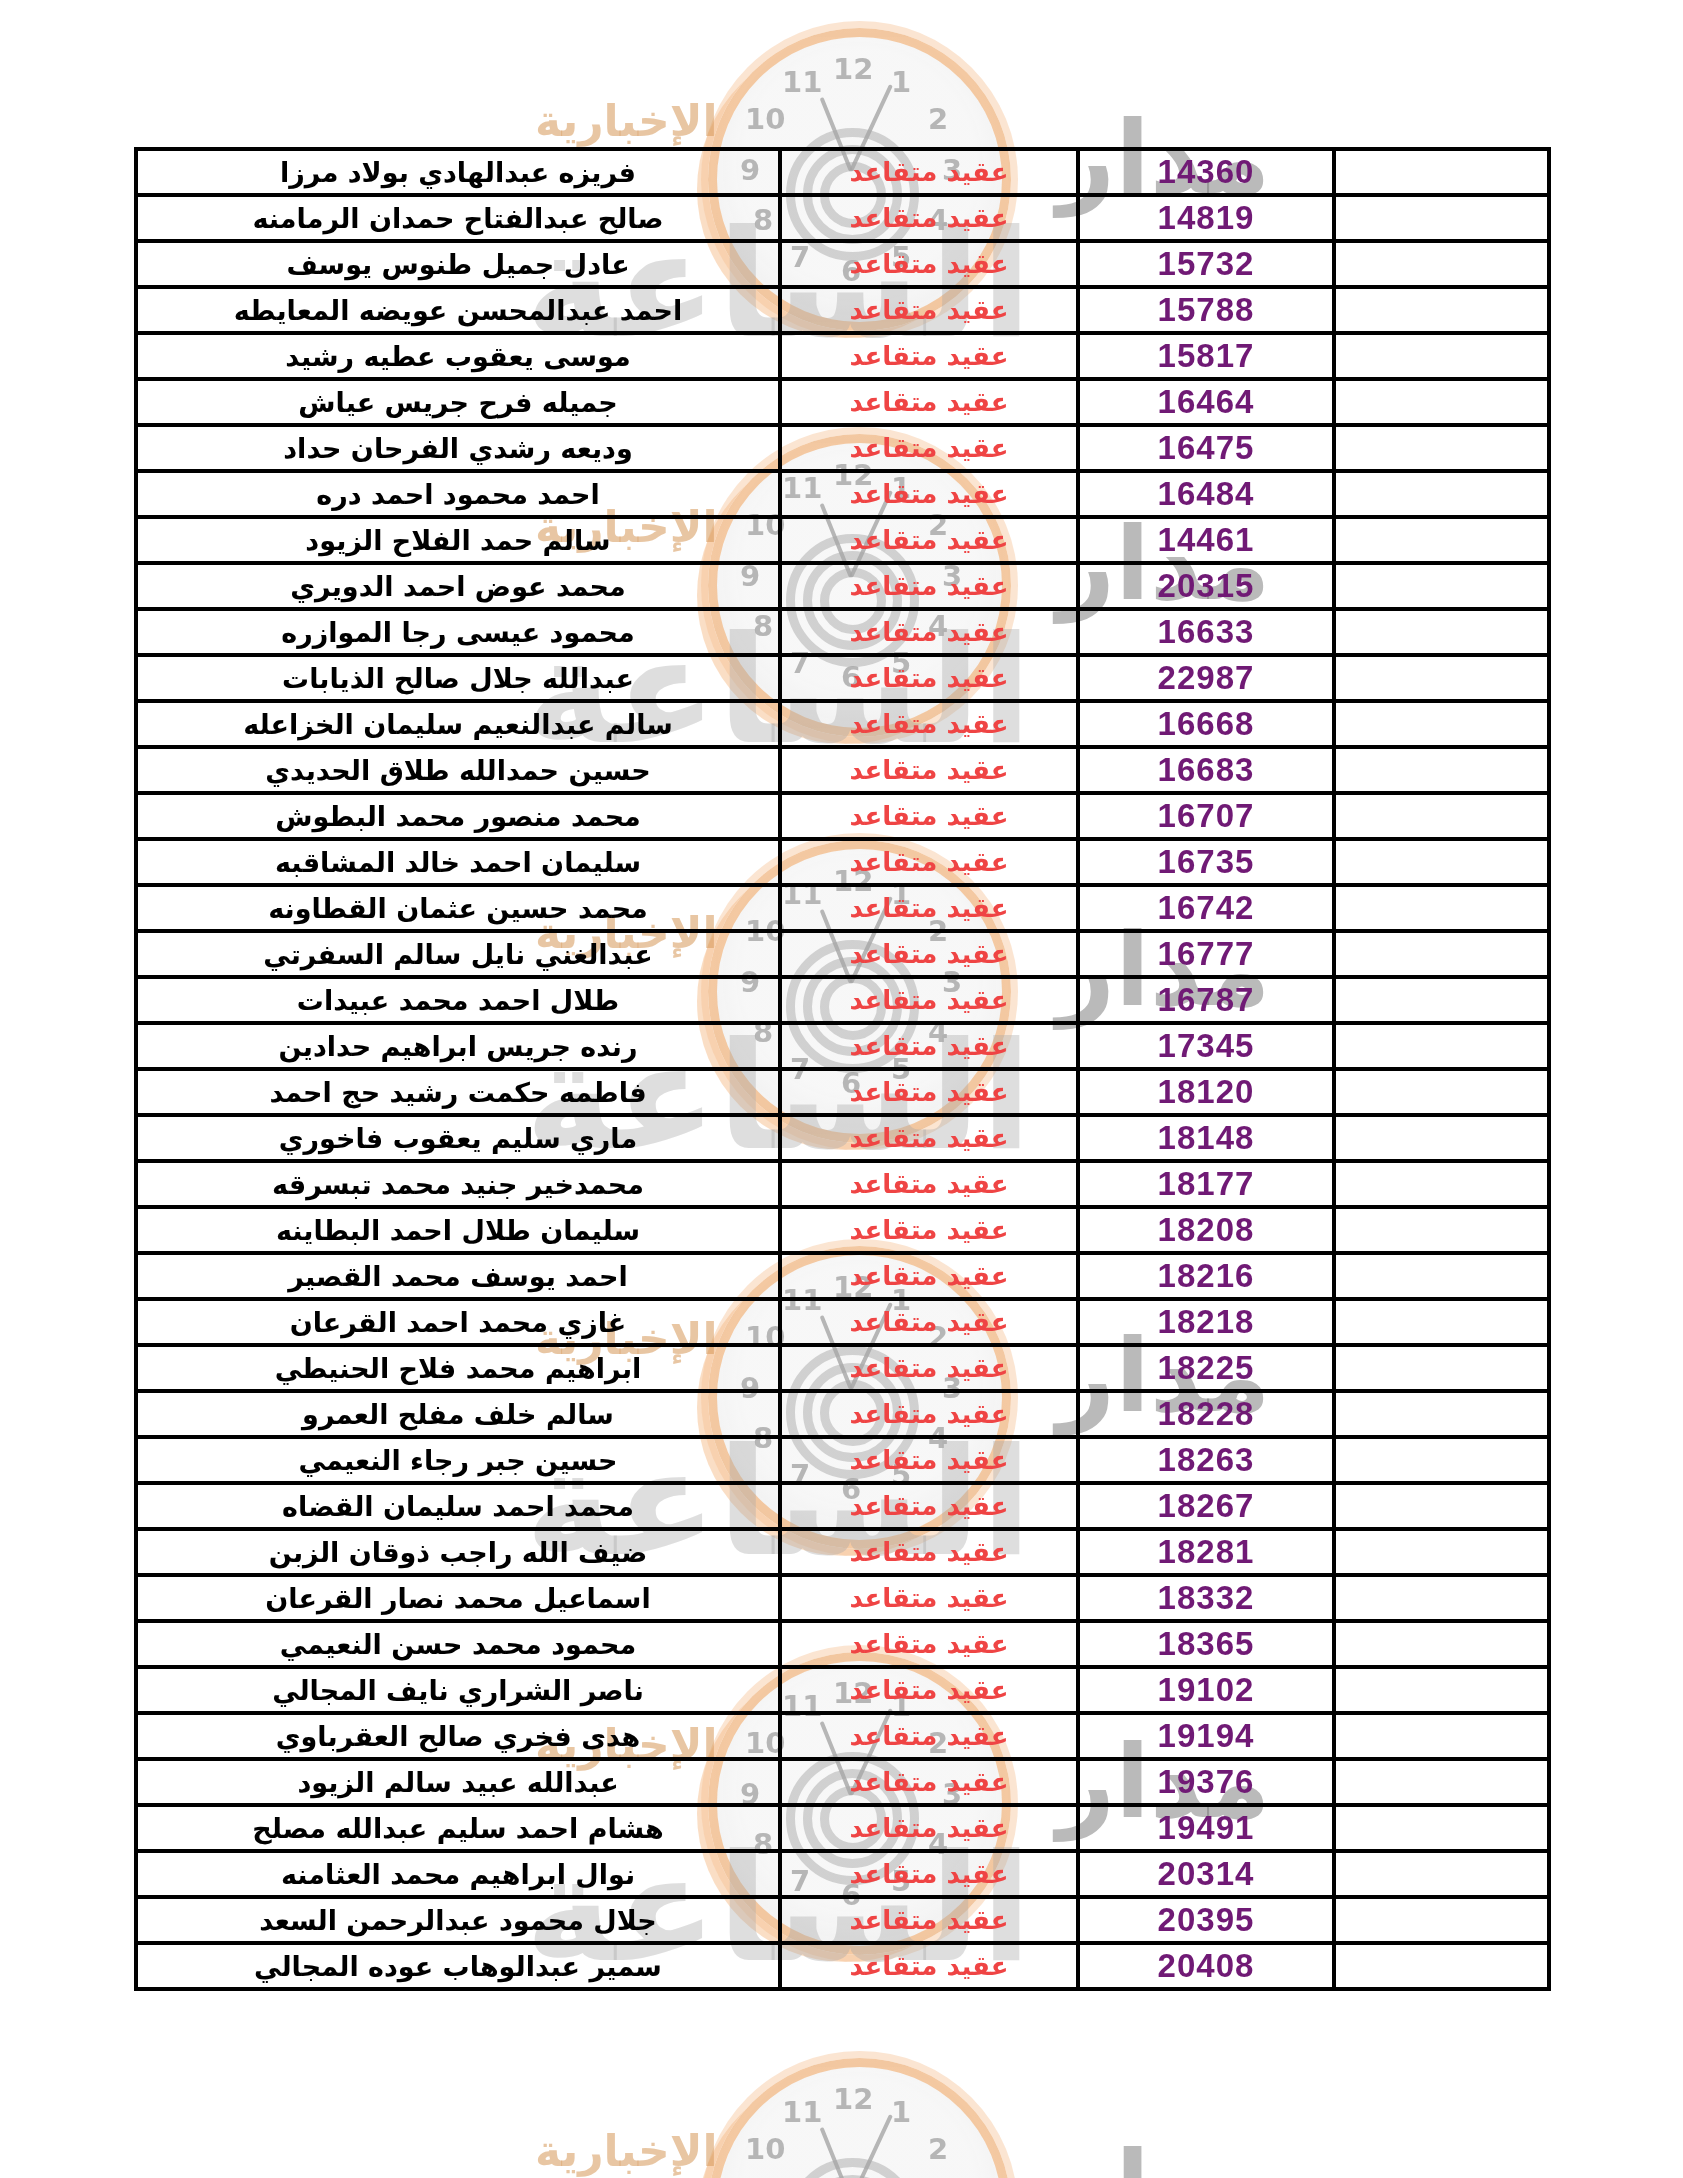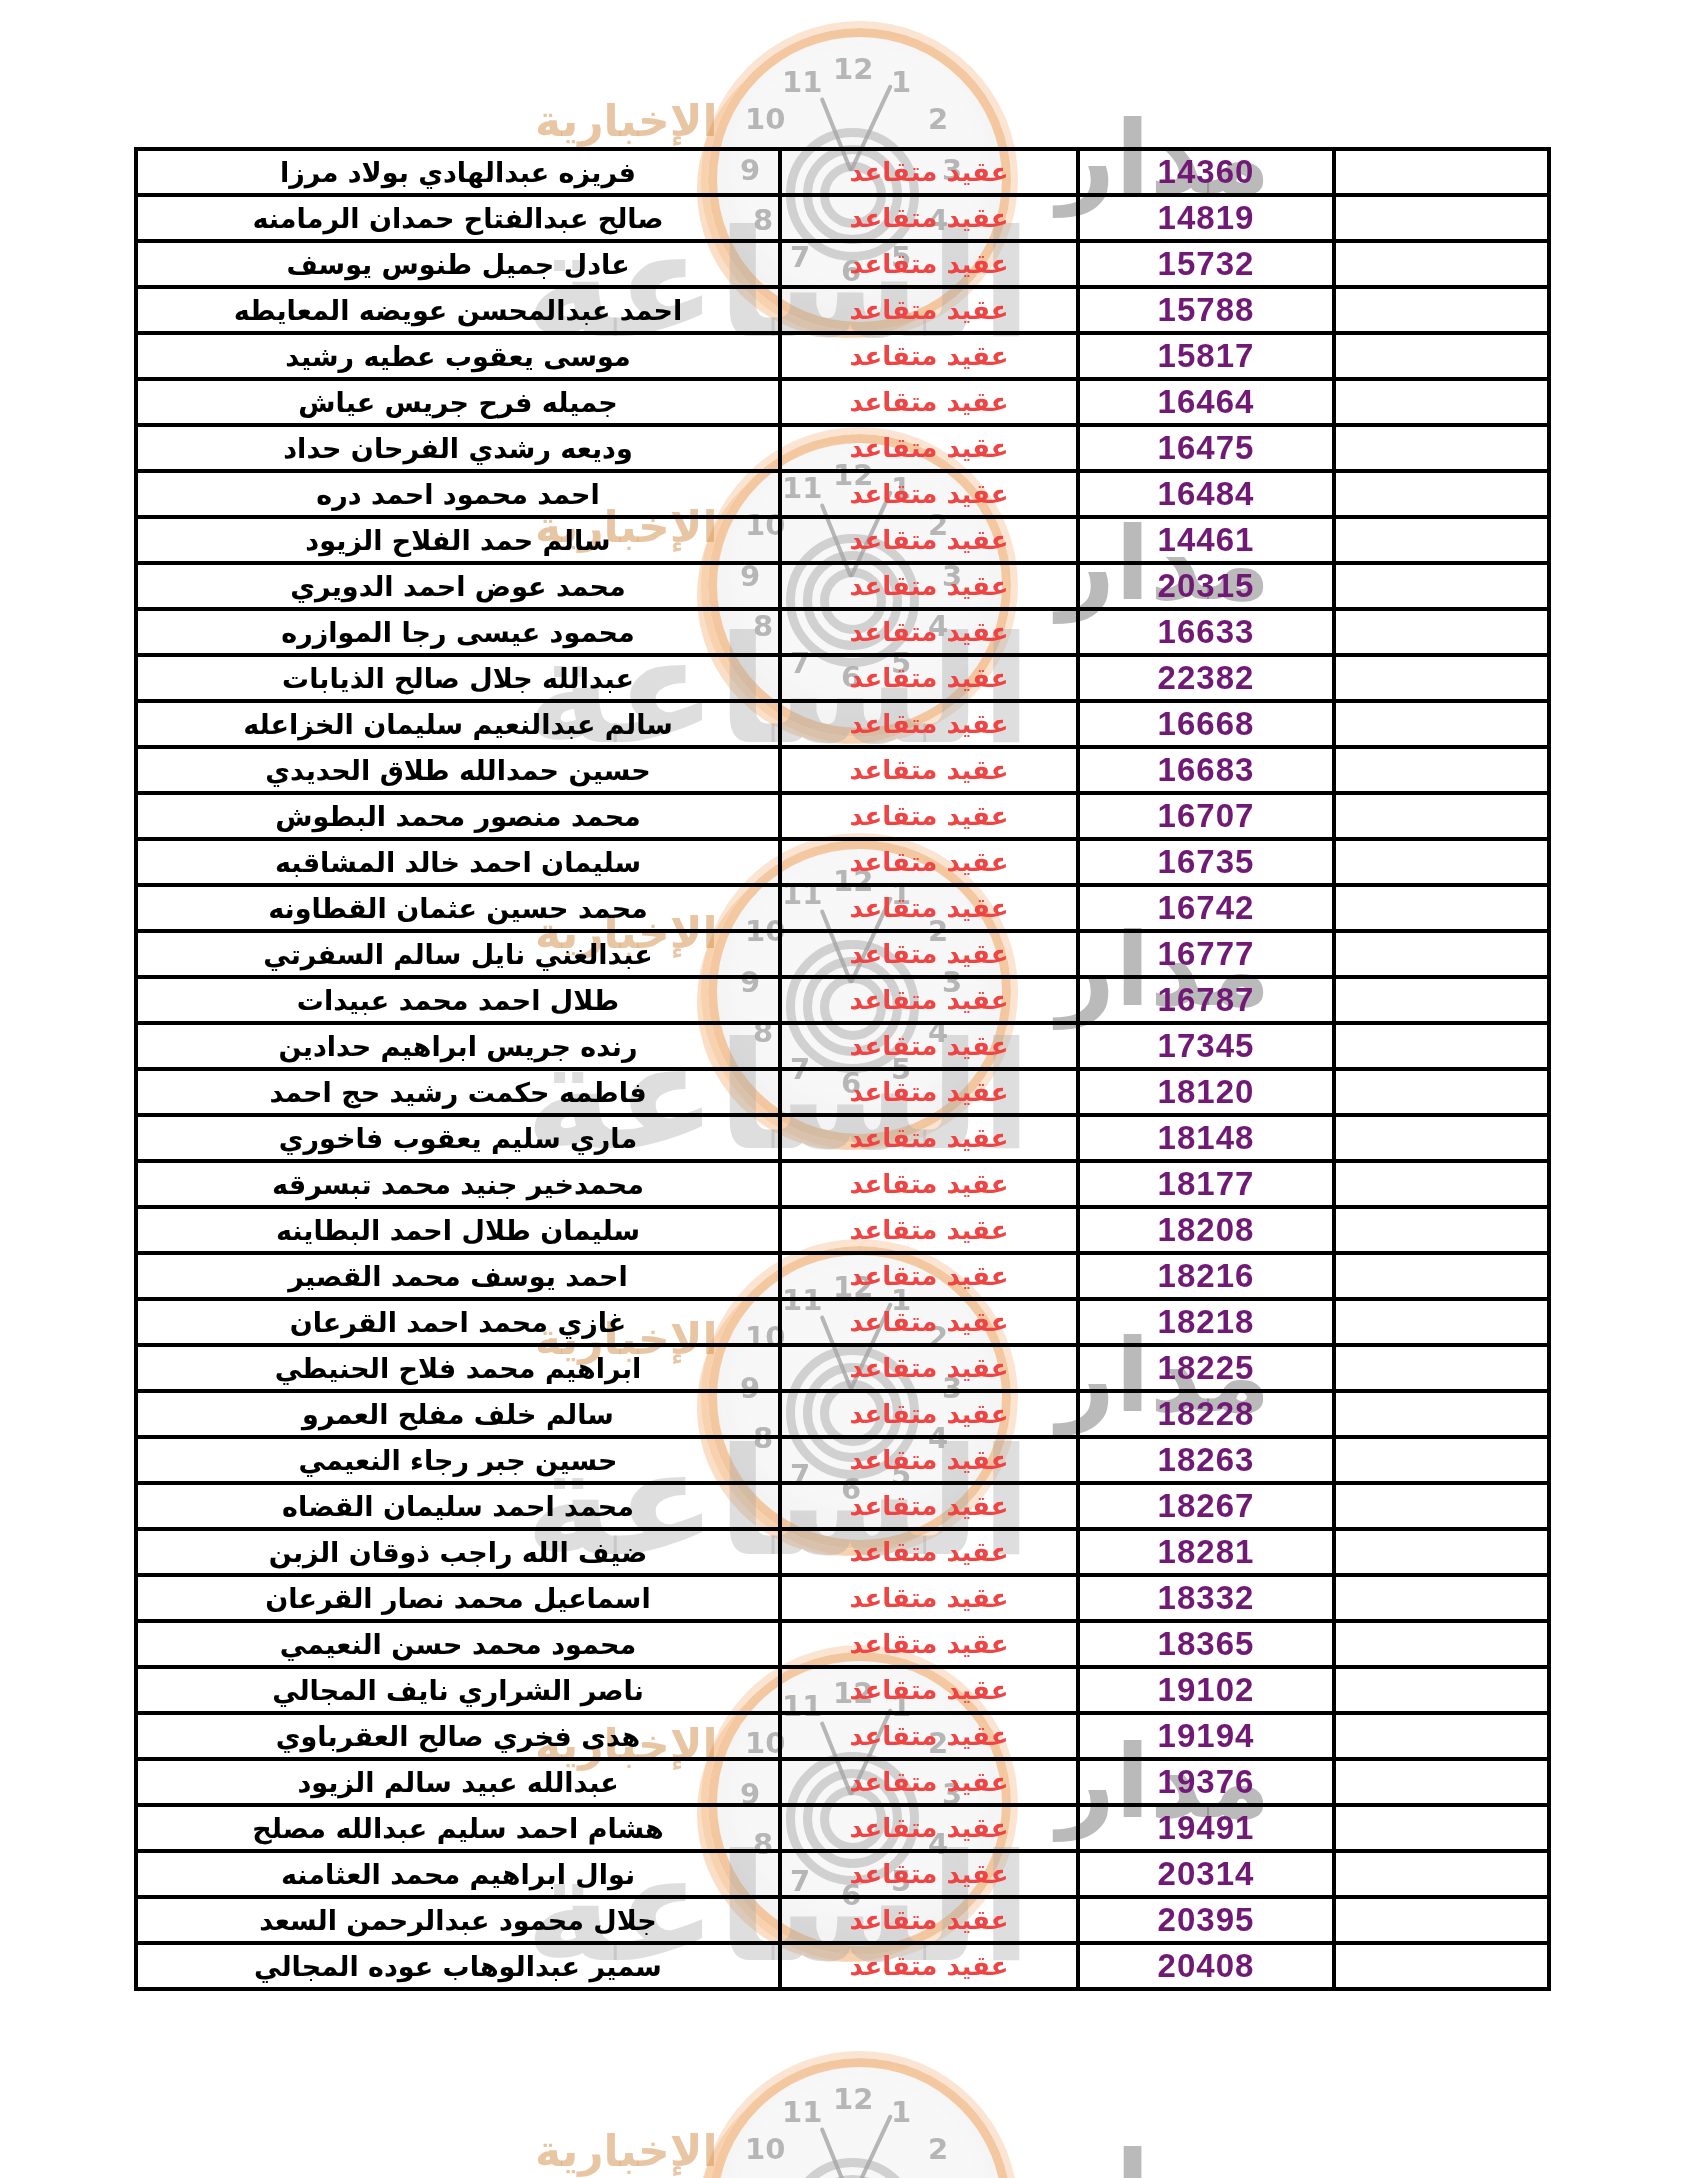--- a/index.html
+++ b/index.html
@@ -269,21 +269,21 @@
     </tr>
         <tr>
       <td class="c-name">محمود عيسى رجا الموازره</td>
       <td class="c-rank">عقيد متقاعد</td>
       <td class="c-num">16633</td>
       <td class="c-seq">41</td>
     </tr>
         <tr>
       <td class="c-name">عبدالله جلال صالح الذيابات</td>
       <td class="c-rank">عقيد متقاعد</td>
-      <td class="c-num">22382</td>
+      <td class="c-num">22987</td>
       <td class="c-seq">42</td>
     </tr>
         <tr>
       <td class="c-name">سالم عبدالنعيم سليمان الخزاعله</td>
       <td class="c-rank">عقيد متقاعد</td>
       <td class="c-num">16668</td>
       <td class="c-seq">43</td>
     </tr>
         <tr>
       <td class="c-name">حسين حمدالله طلاق الحديدي</td>

